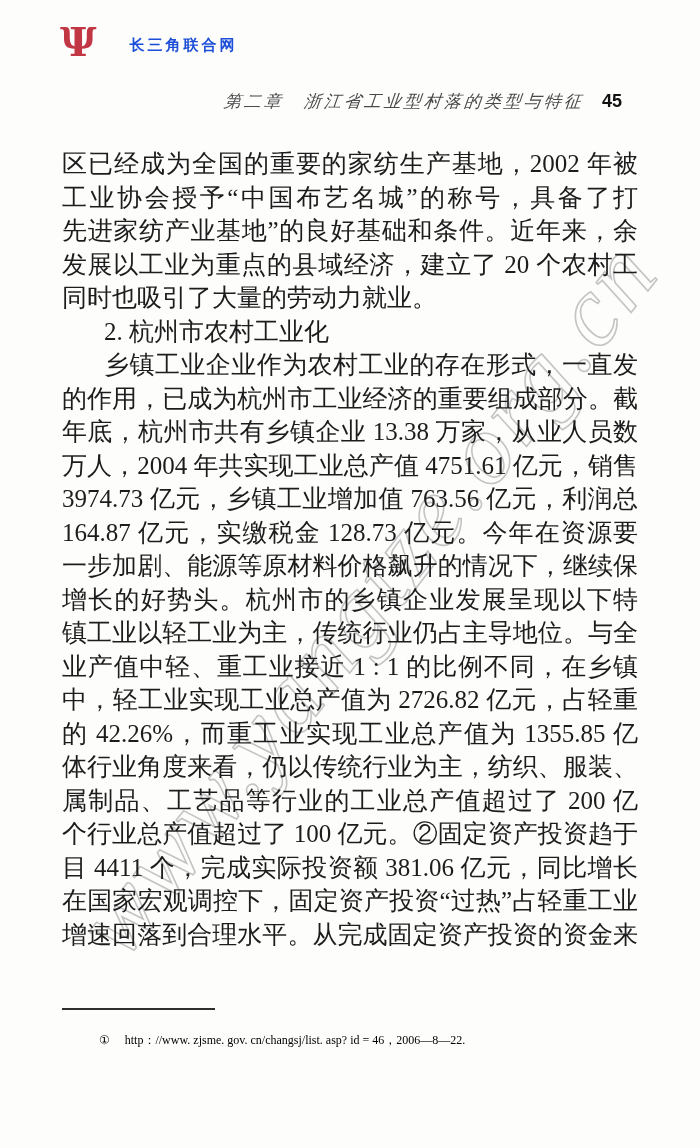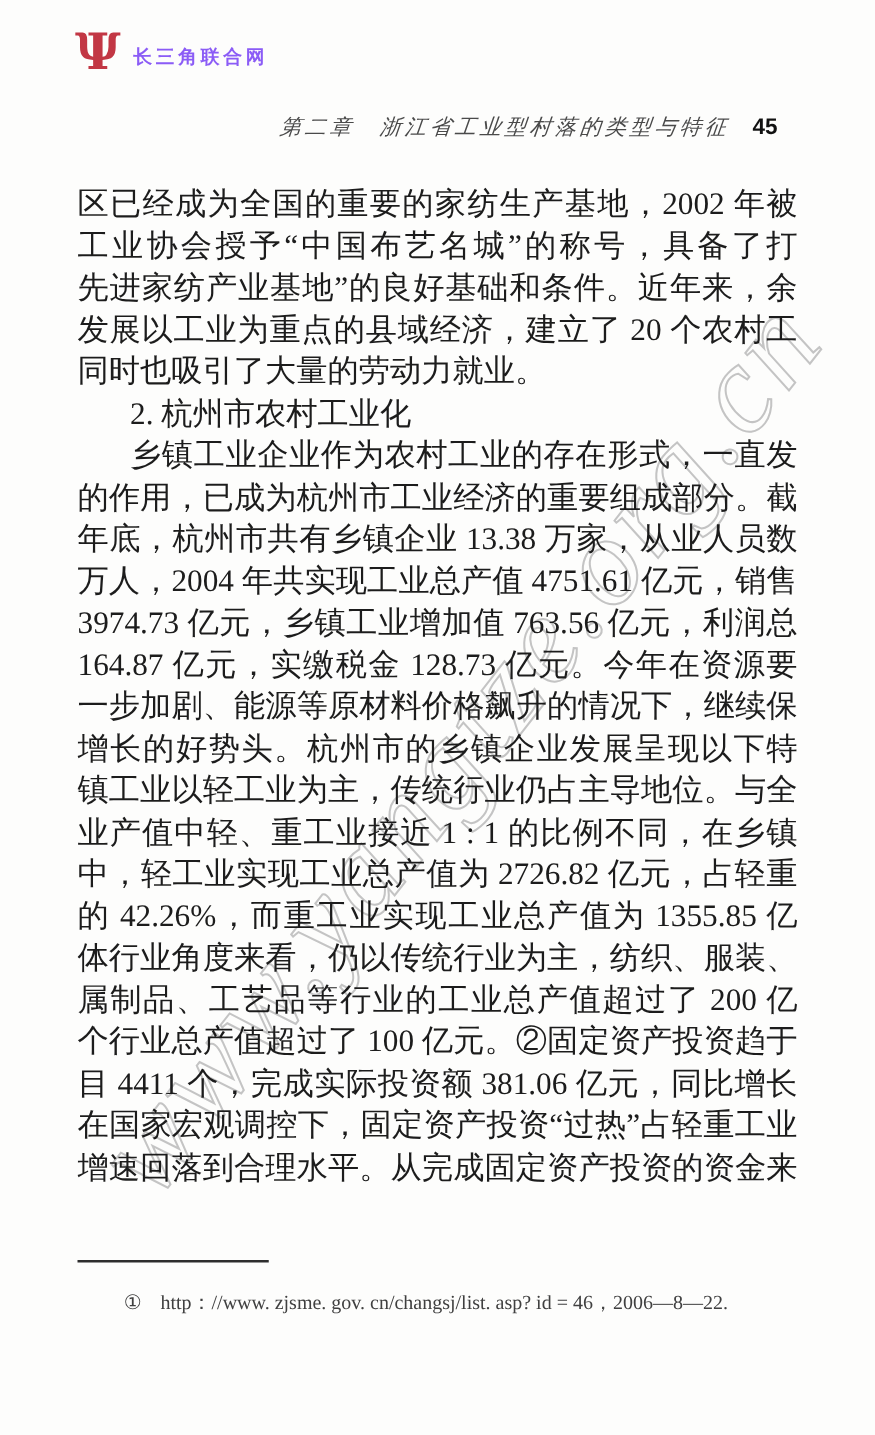--- a/index.html
+++ b/index.html
@@ -27,23 +27,24 @@
     color: #c23744;
     font-family: "DejaVu Serif", serif;
     font-size: 40px;
     font-weight: bold;
     line-height: 40px;
   }
   .brand-name {
     font-family: Liberation Mono, monospace;
     font-size: 15px;
     font-weight: bold;
-    color: #8b5cf6;
+    color: #1d4ed8;
     letter-spacing: 3px;
     padding-top: 6px;
+    margin-left: 23px;
   }
 
   
   .chapter-head {
     position: absolute;
     top: 90px;
     left: 62px;
     right: 78px;
     display: flex;
     justify-content: flex-end;
@@ -116,22 +117,22 @@
     left: 62px;
     width: 153px;
     border-top: 2px solid #2e2e2e;
     z-index: 2;
   }
   .footnote {
     position: absolute;
     top: 1032px;
     left: 99px;
     right: 60px;
-    font-size: 16px;
-    color: #404040;
+    font-size: 12px;
+    color: #000000;
     z-index: 2;
   }
   .footnote .fn-marker {
     display: inline-block;
     margin-right: 15px;
   }
 </style>
 </head>
 <body>
 

